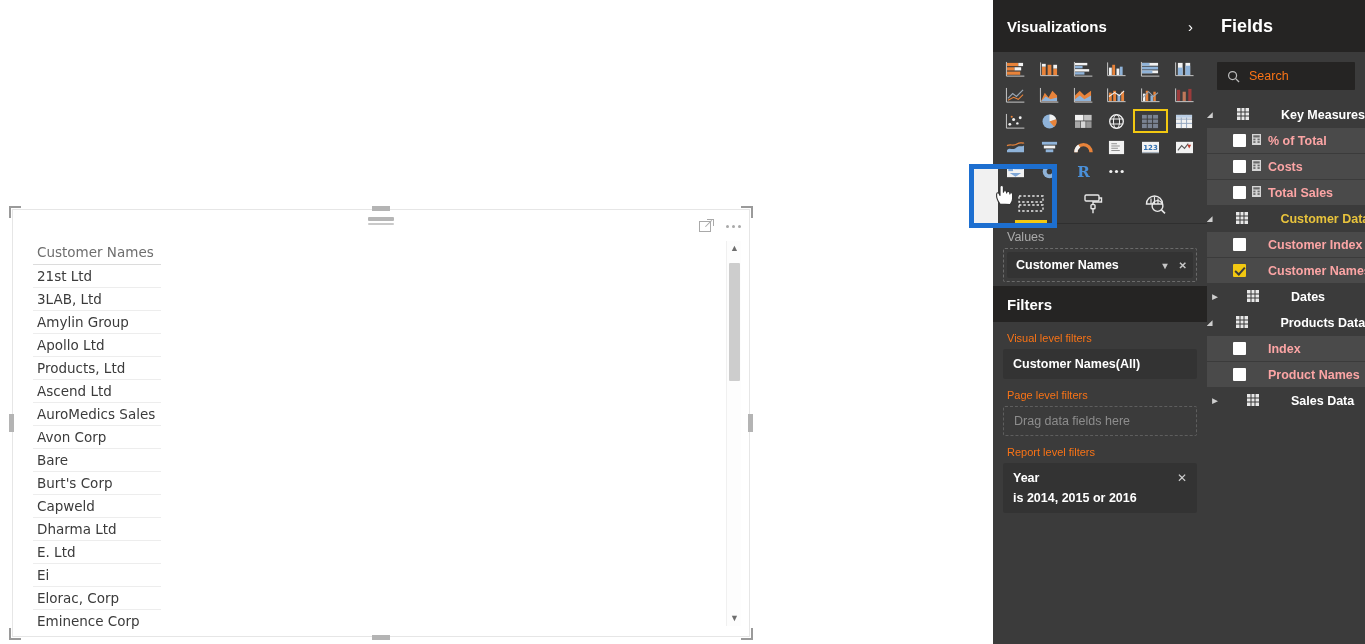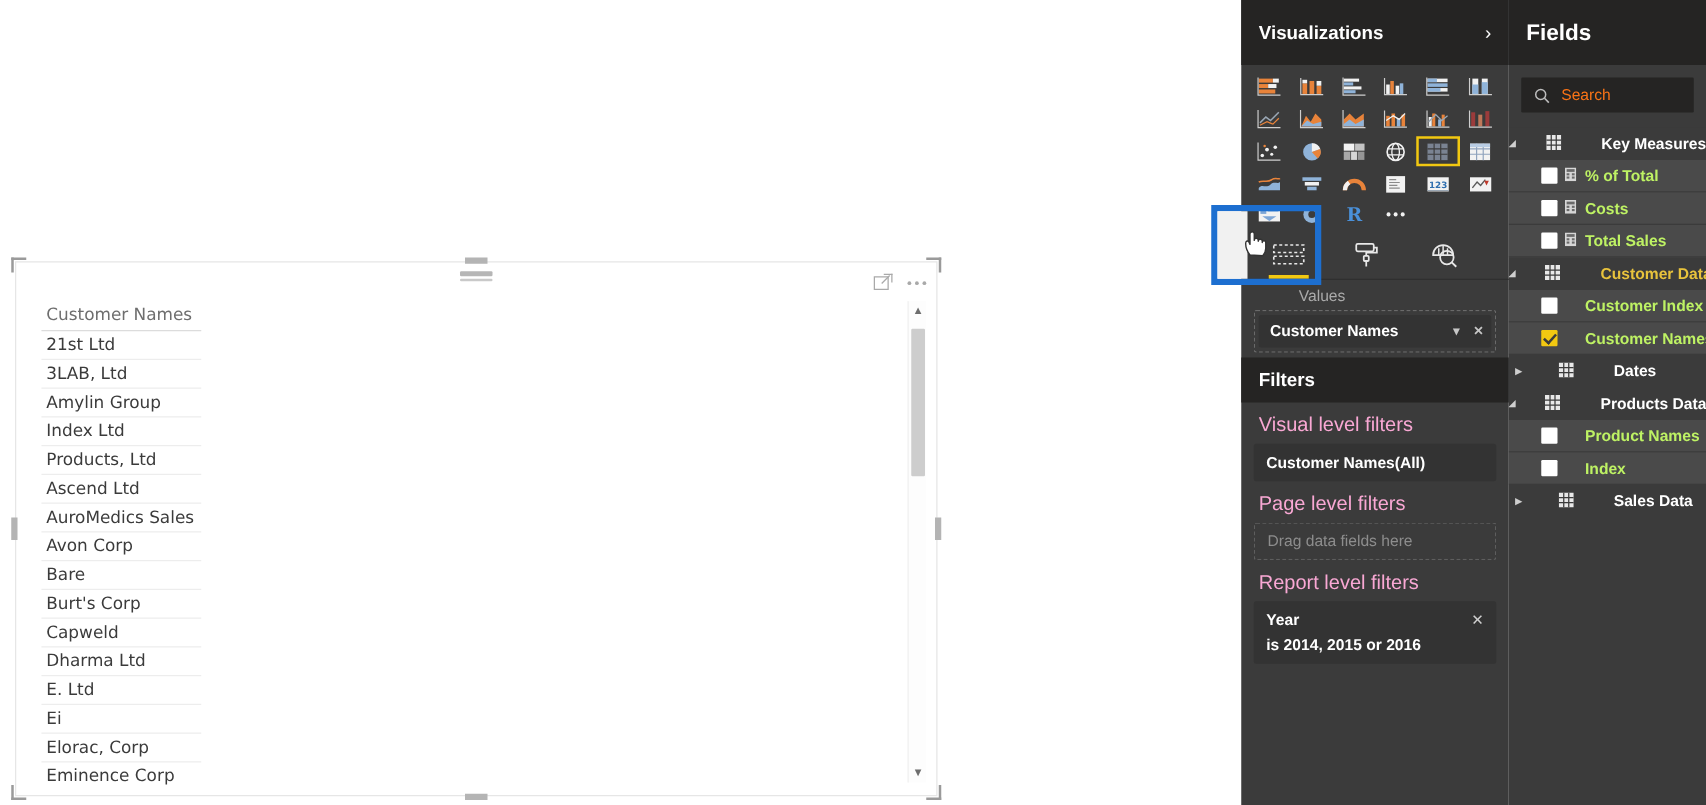--- a/index.html
+++ b/index.html
@@ -119,39 +119,39 @@
   
   .viz-tabs {
     display: flex; align-items: center; gap: 30px;
     padding: 6px 22px 4px 22px; height: 42px;
     border-bottom: 1px solid #2f2f2f;
   }
   .vtab { position: relative; width: 32px; height: 30px; display: flex; align-items: center; justify-content: center; }
   .vtab .ul { position: absolute; bottom: -4px; left: 0; width: 32px; height: 3px; background: #f2c811; }
 
   .section-label {
-    color: #aaaaaa; font-size: 12.5px; padding: 6px 14px 4px 14px; margin-left: 32px;
+    color: #aaaaaa; font-size: 12.5px; padding: 6px 14px 4px 14px;
   }
   .well {
     margin: 0 10px 4px 10px; border: 1px dashed #6a6a6a; border-radius: 2px;
     min-height: 30px; padding: 3px;
   }
   .pill {
     background: #333333; border-radius: 2px; height: 26px;
     display: flex; align-items: center; padding: 0 6px 0 9px;
     color: #ffffff; font-size: 12.5px; font-weight: bold;
     justify-content: space-between;
   }
   .pill .ctrls { display: flex; align-items: center; gap: 11px; color: #c7c7c7; font-size: 10px; }
 
   .filters-title {
     background: #252423; color: #ffffff; font-size: 15px; font-weight: bold;
     padding: 10px 14px 9px 14px;
   }
-  .filter-label { color: #f9a8d4; font-size: 16px; padding: 10px 14px 5px 14px; }
+  .filter-label { color: #f97316; font-size: 11px; padding: 10px 14px 5px 14px; }
   .filter-card {
     margin: 0 10px; background: #333333; border-radius: 2px;
     color: #ffffff; font-size: 12.5px; font-weight: bold;
     padding: 8px 10px;
   }
   .filter-drop {
     margin: 0 10px; border: 1px dashed #5e5e5e; border-radius: 2px;
     color: #8d8d8d; font-size: 12.5px; padding: 7px 10px;
   }
   .filter-card .frow { display: flex; justify-content: space-between; align-items: center; }
@@ -169,21 +169,21 @@
     font-size: 18px; font-weight: bold;
   }
   .search-wrap { padding: 10px 10px 12px 10px; background: #3b3b3b; }
   .search-box {
     background: #252423; height: 28px; border-radius: 1px;
     display: flex; align-items: center; gap: 9px; padding: 0 10px;
     color: #f97316; font-size: 12.5px;
   }
   .field-row {
     display: flex; align-items: center; height: 26px;
-    color: #bef264; font-size: 12.5px; font-weight: bold;
+    color: #fca5a5; font-size: 12.5px; font-weight: bold;
     white-space: nowrap;
   }
   .field-row.child { background: #4a4a4a; border-bottom: 1px solid #3b3b3b; }
   .field-row .tri { width: 16px; text-align: center; font-size: 7px; color: #cfcfcf; }
   .field-row .tbl-ico { margin-right: 8px; }
   .field-row.table-name { color: #ffffff; gap: 24px; }
   .field-row.table-name.active { color: #e8c33c; }
   .cbox { width: 13px; height: 13px; background: #ffffff; border-radius: 1px; flex: none; }
   .cbox.checked { background: #f2c811; position: relative; }
   .cbox.checked::after {
@@ -226,21 +226,21 @@
             </div>
           </div>
         </div>
 
         <div class="table-area">
           <div class="col-head">Customer Names</div>
           <div id="rows-host">
               <div class="row-cell">21st Ltd</div>
               <div class="row-cell">3LAB, Ltd</div>
               <div class="row-cell">Amylin Group</div>
-              <div class="row-cell">Index Ltd</div>
+              <div class="row-cell">Apollo Ltd</div>
               <div class="row-cell">Products, Ltd</div>
               <div class="row-cell">Ascend Ltd</div>
               <div class="row-cell">AuroMedics Sales</div>
               <div class="row-cell">Avon Corp</div>
               <div class="row-cell">Bare</div>
               <div class="row-cell">Burt's Corp</div>
               <div class="row-cell">Capweld</div>
               <div class="row-cell">Dharma Ltd</div>
               <div class="row-cell">E. Ltd</div>
               <div class="row-cell">Ei</div>
@@ -645,27 +645,27 @@
           <span class="tbl-ico"><svg width="12" height="12" viewBox="0 0 12 12">
               <rect x="0" y="0" width="12" height="12" fill="#e8e8e8"></rect>
               <path d="M0 4h12M0 8h12M4 0v12M8 0v12" stroke="#3b3b3b" stroke-width="1"></path>
             </svg></span>
           <span>Products Data</span>
         </div>
         <div class="field-row child">
           <span style="width: 26px; flex: 0 0 auto;"></span>
           <span class="cbox"></span>
           <span style="width: 22px; flex: 0 0 auto;"></span>
-          <span>Product Names</span>
+          <span>Index</span>
         </div>
         <div class="field-row child">
           <span style="width: 26px; flex: 0 0 auto;"></span>
           <span class="cbox"></span>
           <span style="width: 22px; flex: 0 0 auto;"></span>
-          <span>Index</span>
+          <span>Product Names</span>
         </div>
         <div class="field-row table-name">
           <span class="tri">▶</span>
           <span class="tbl-ico"><svg width="12" height="12" viewBox="0 0 12 12">
               <rect x="0" y="0" width="12" height="12" fill="#e8e8e8"></rect>
               <path d="M0 4h12M0 8h12M4 0v12M8 0v12" stroke="#3b3b3b" stroke-width="1"></path>
             </svg></span>
           <span>Sales Data</span>
         </div>
       </div>

